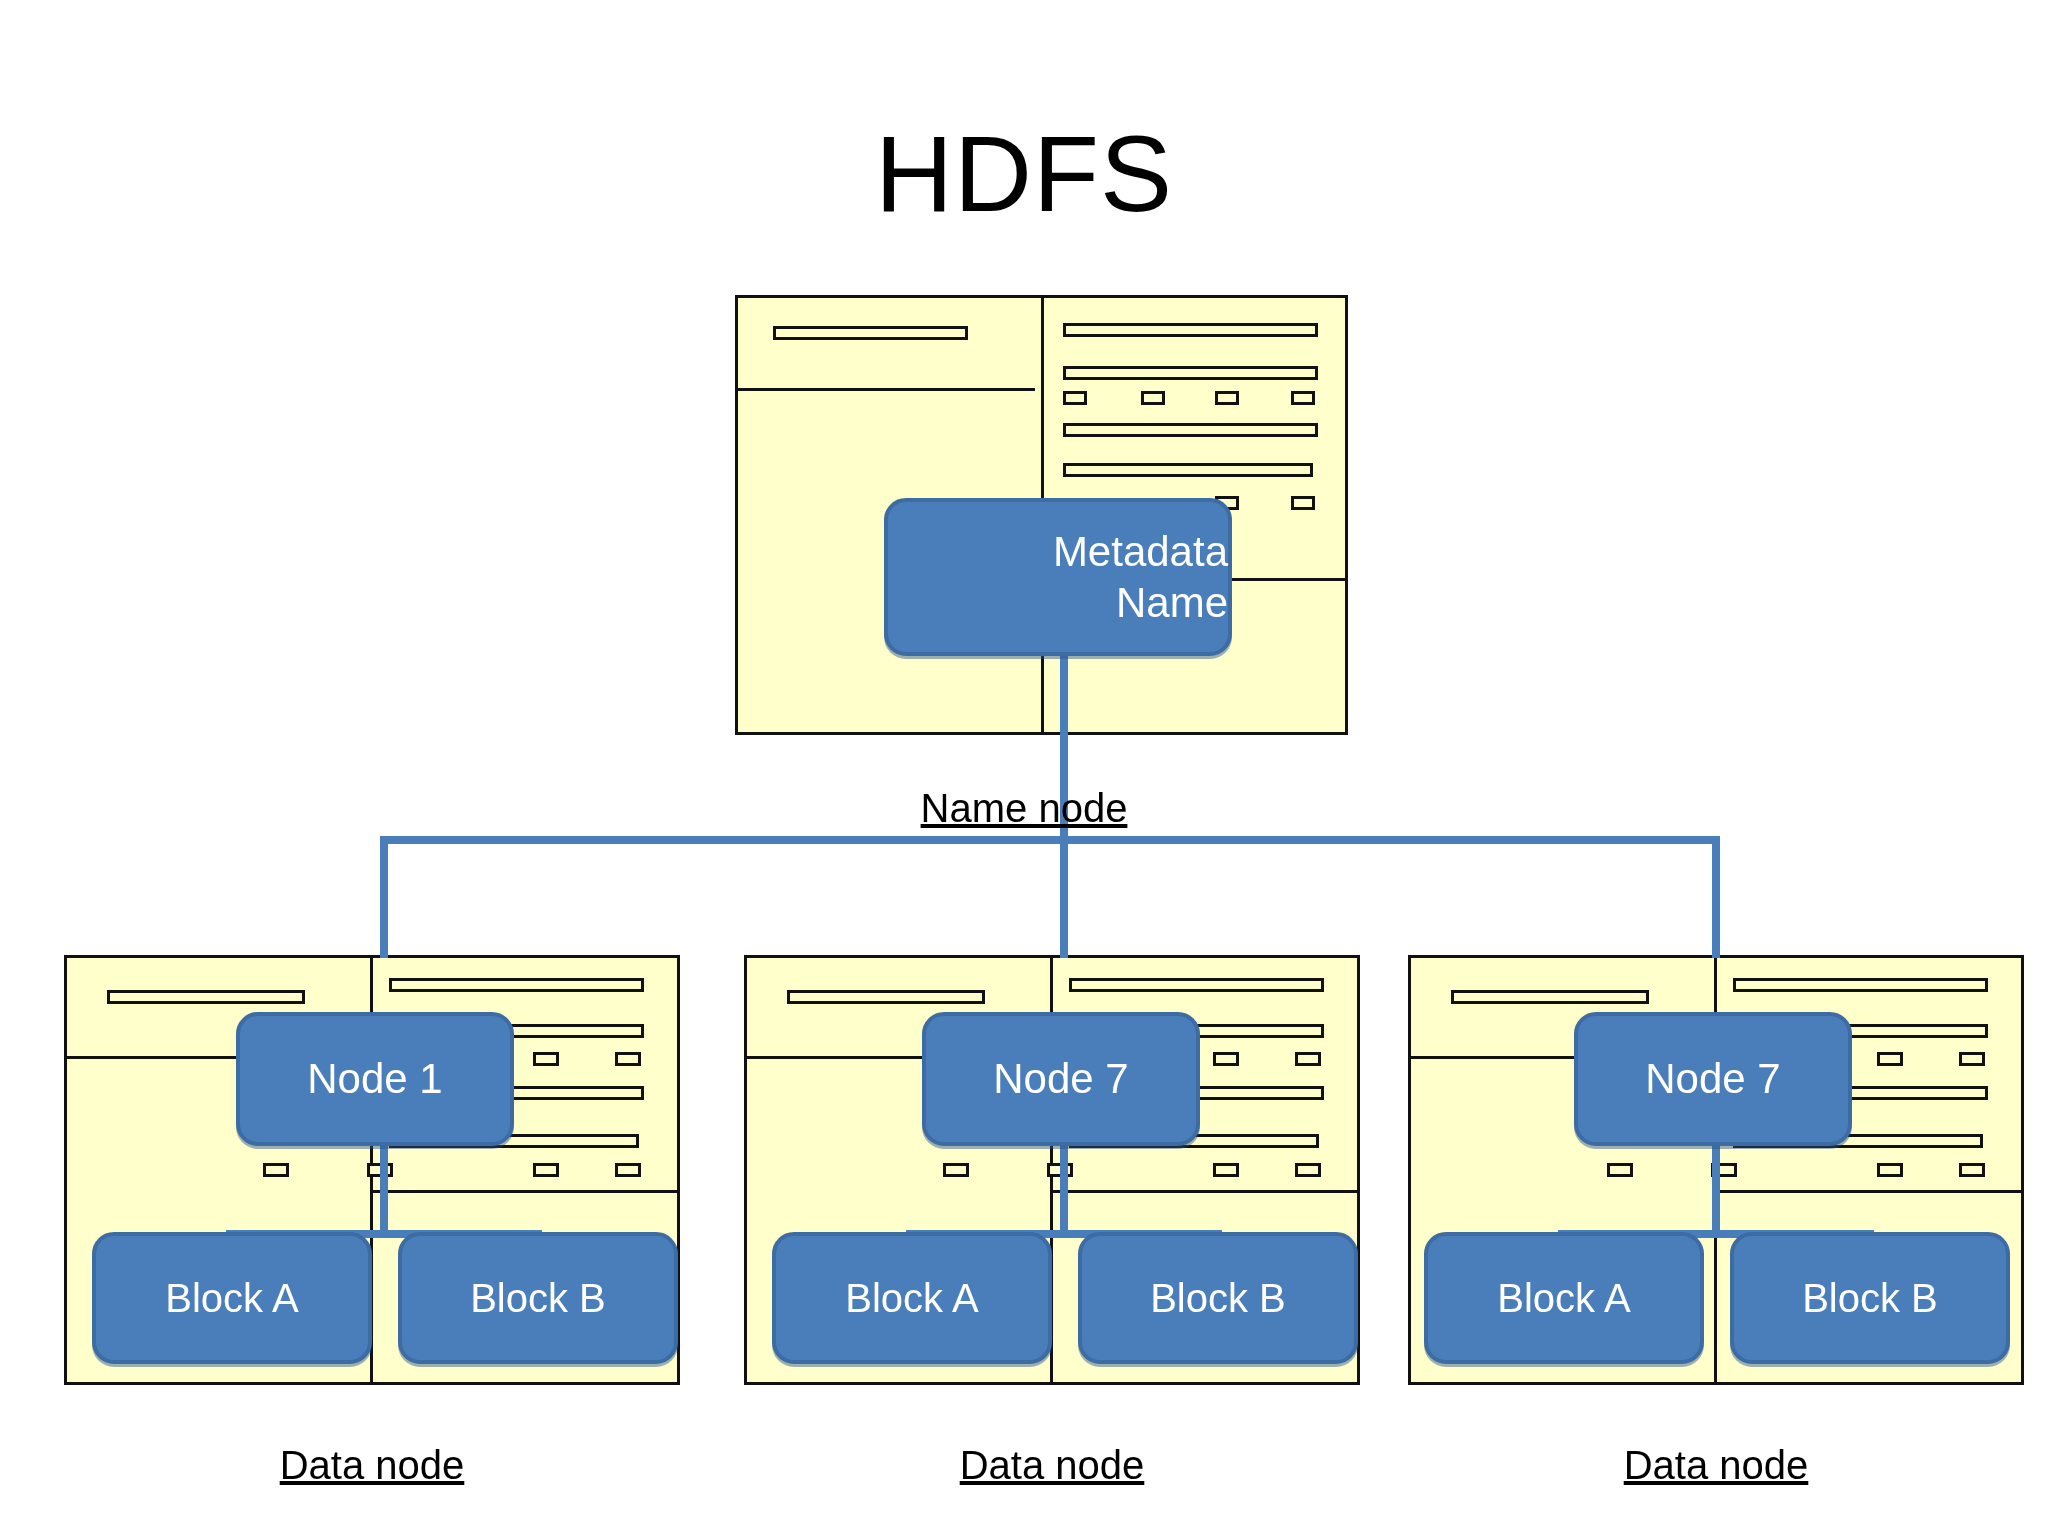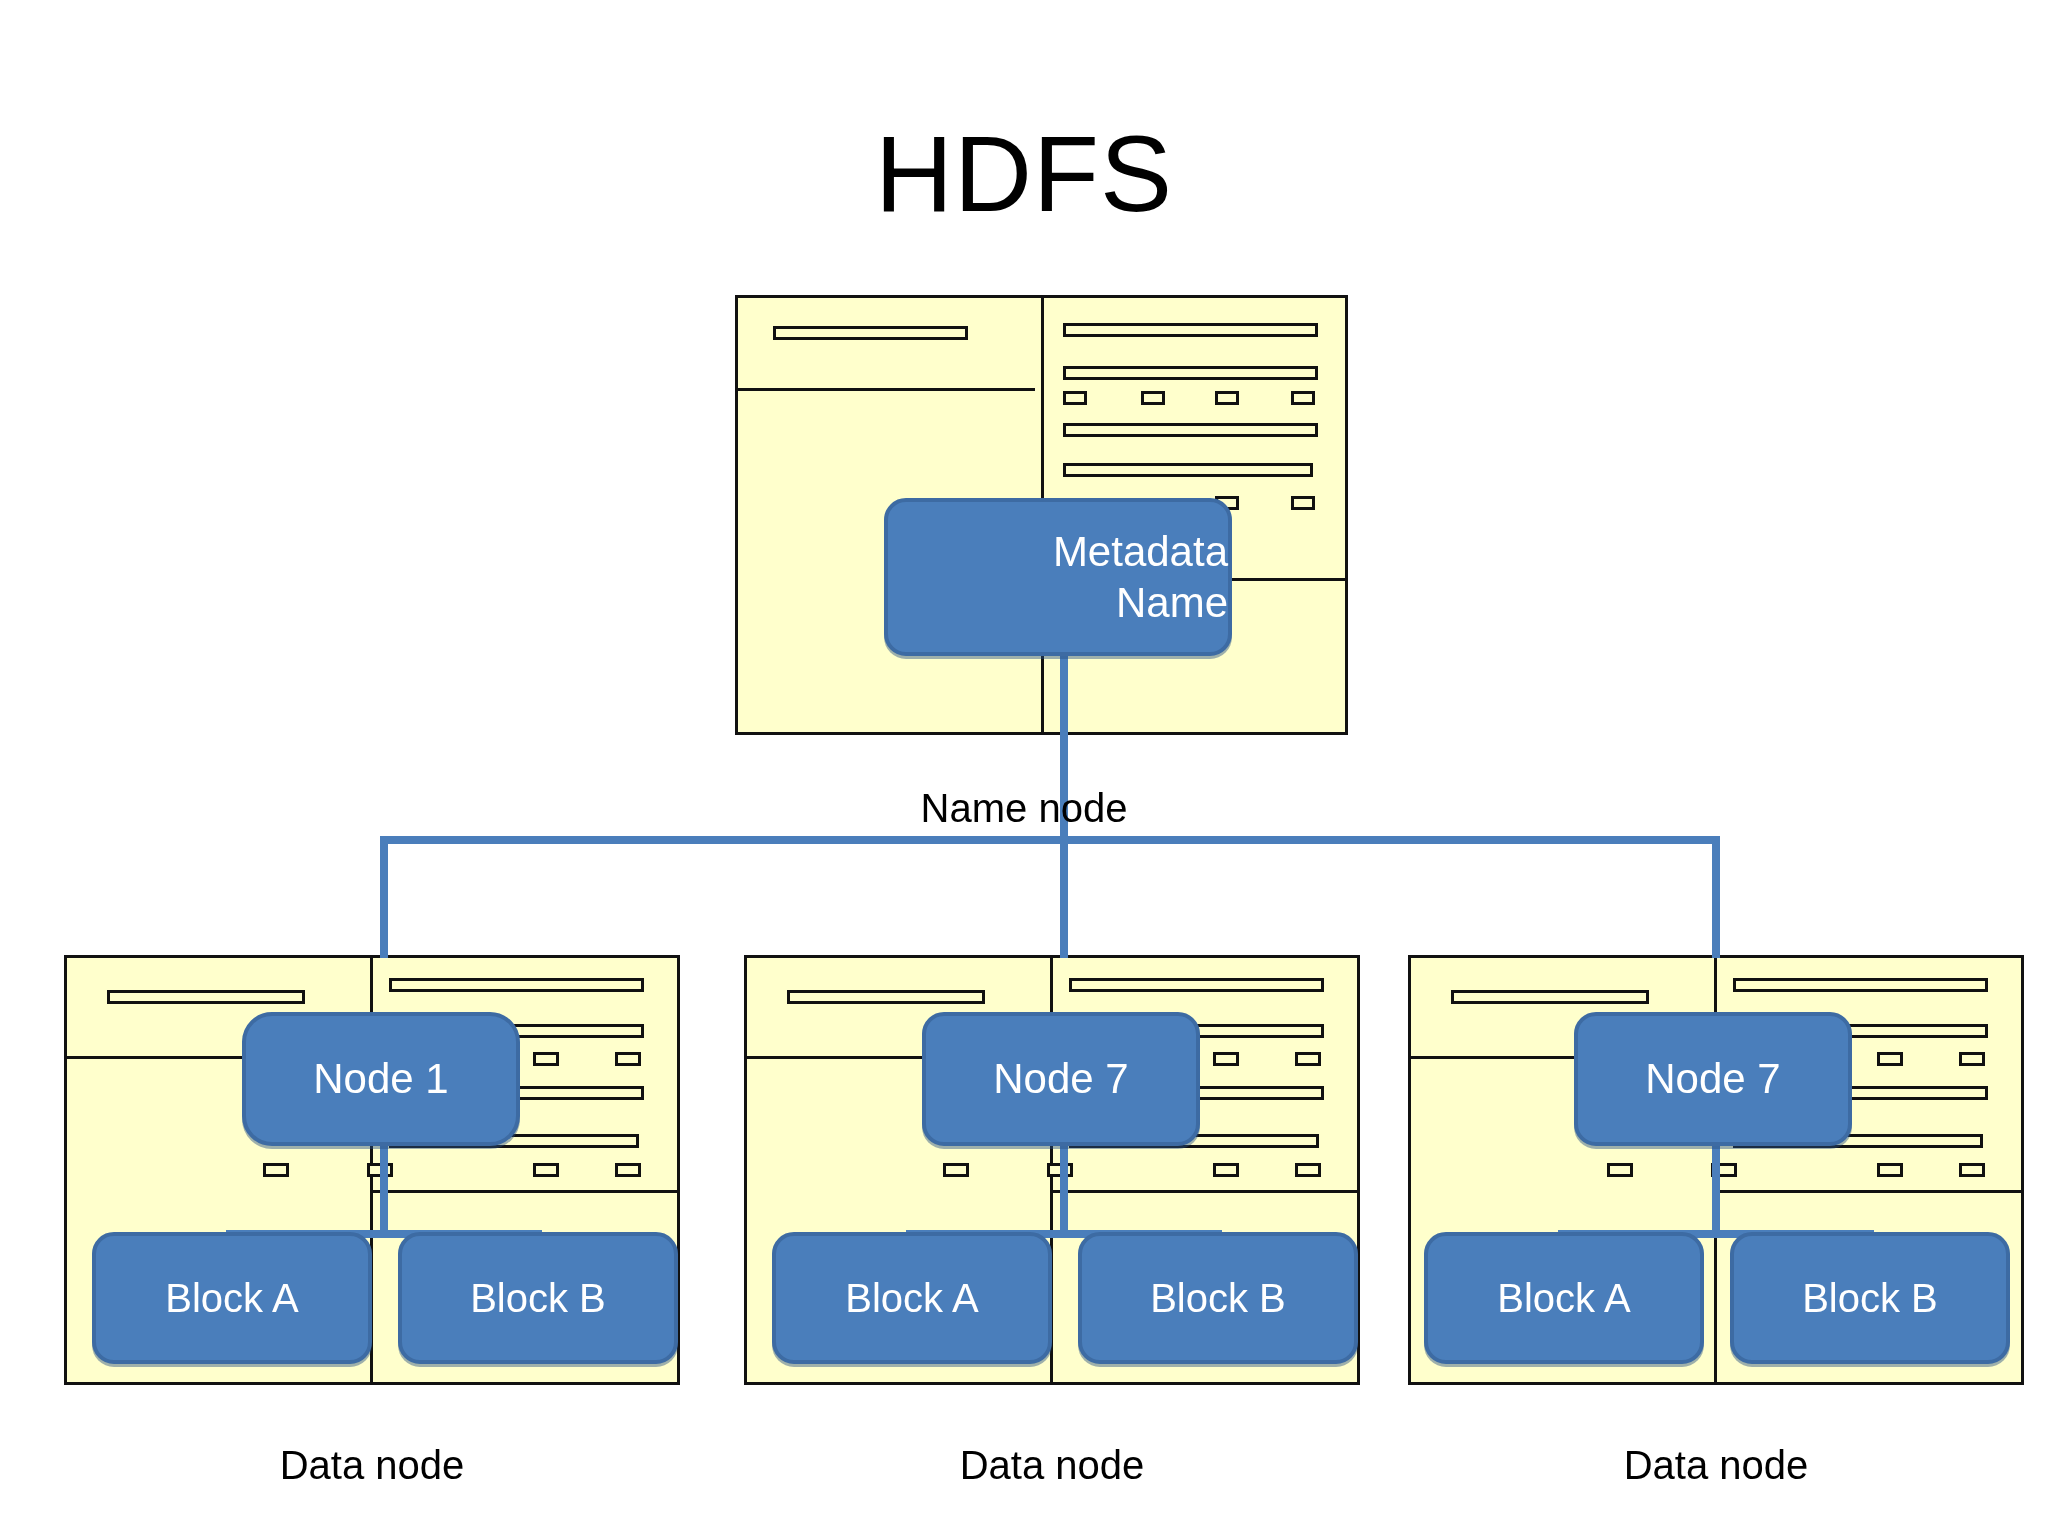--- a/index.html
+++ b/index.html
@@ -81,20 +81,21 @@
   .conn-h { height:8px; }
 
   
   .caption {
     position:absolute;
     font-size:40px;
     color:#000;
     text-align:center;
     white-space:nowrap;
     z-index:30;
+    text-decoration:underline;
   }
 </style>
 </head>
 <body>
 
 <div id="stage">
 
   <div class="title">HDFS</div>
 
   <div class="server" style="left:735px; top:295px; width:613px; height:440px;">
@@ -147,21 +148,21 @@
     <div class="chip" style="left:300px; top:205px; width:26px; height:14px;"></div>
     <div class="chip" style="left:466px; top:205px; width:26px; height:14px;"></div>
     <div class="chip" style="left:548px; top:205px; width:26px; height:14px;"></div>
   </div>
 
   <div class="conn conn-v" style="left:380px; top:1115px; width:8px; height:120px;"></div>
   <div class="conn conn-h" style="left:226px; top:1230px; width:316px; height:8px;"></div>
   <div class="conn conn-v" style="left:226px; top:1230px; width:8px; height:62px;"></div>
   <div class="conn conn-v" style="left:534px; top:1230px; width:8px; height:62px;"></div>
 
-  <div class="bluebox" style="left:242px; top:1012px; width:278px; height:134px; font-size:42px;border-radius:30px;">
+  <div class="bluebox" style="left:236px; top:1012px; width:278px; height:134px; font-size:42px;">
     <span>Node 1</span>
   </div>
   <div class="bluebox" style="left:92px; top:1232px; width:280px; height:132px; font-size:40px;">
     <span>Block A</span>
   </div>
   <div class="bluebox" style="left:398px; top:1232px; width:280px; height:132px; font-size:40px;">
     <span>Block B</span>
   </div>
   <div class="caption" style="left:64px; width:616px; top:1443px;">Data node</div>
 

